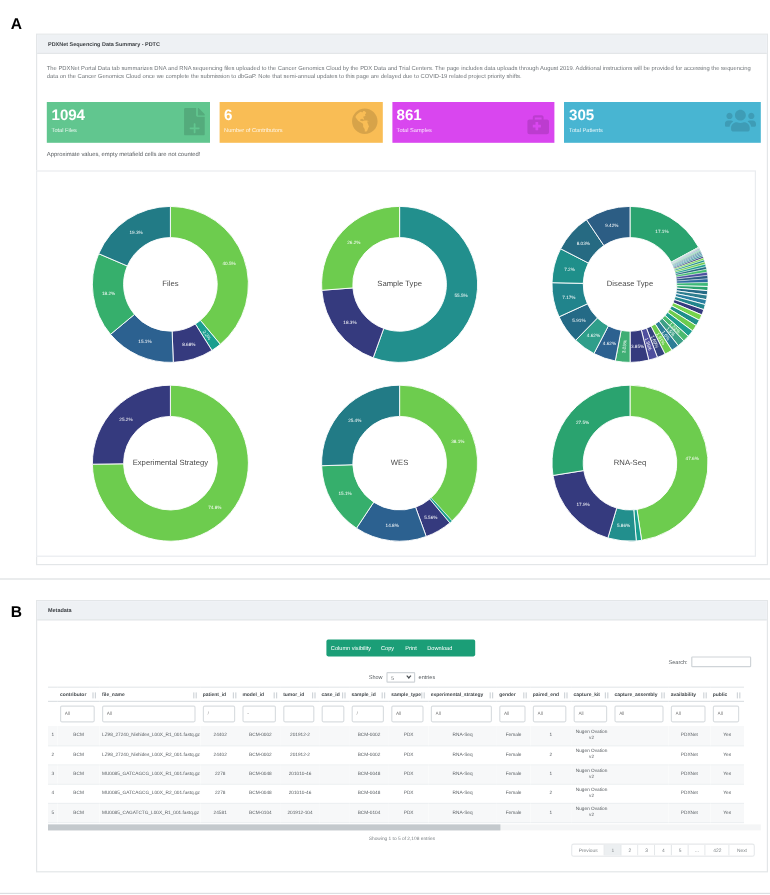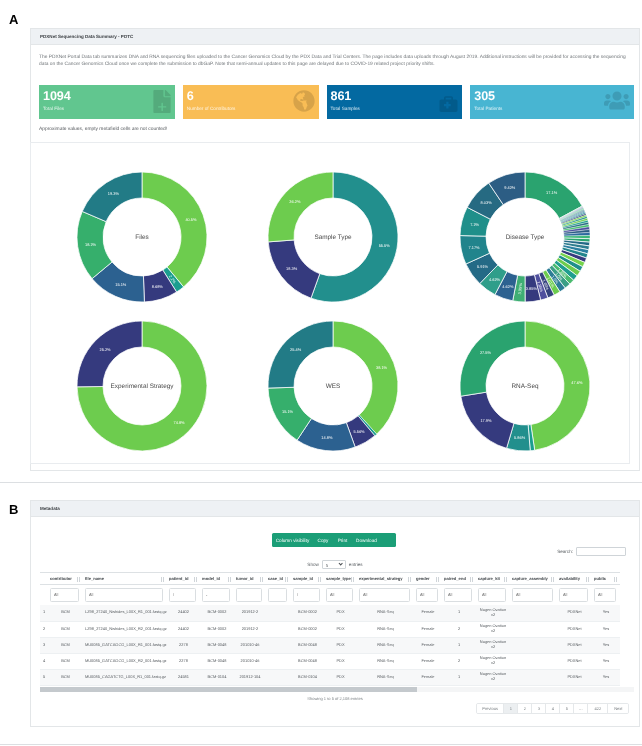--- a/index.html
+++ b/index.html
@@ -143,21 +143,21 @@
       </div>
       <div class="stat" style="background: rgb(249, 189, 85);">
         <div class="num">6</div>
         <div class="lbl">Number of Contributors</div>
         <div class="ic globe-icon">
           <svg width="22" height="22" viewBox="0 0 496 512">
             <path fill="#000" d="M248 8C111.03 8 0 119.03 0 256s111.03 248 248 248 248-111.03 248-248S384.97 8 248 8zm82.29 357.6c-3.9 3.88-7.99 7.95-11.31 11.28-2.99 3-5.1 6.7-6.17 10.71-1.51 5.66-2.73 11.38-4.77 16.87l-17.39 46.85c-13.76 3-28 4.69-42.65 4.69v-27.38c1.69-12.62-7.64-36.26-22.63-51.25-6-6-9.37-14.14-9.37-22.63v-32.01c0-11.64-6.27-22.34-16.46-27.97-14.37-7.95-34.81-19.06-48.81-26.11-11.48-5.78-22.1-13.14-31.65-21.75l-.8-.72a114.792 114.792 0 0 1-18.06-20.74c-9.38-13.77-24.66-36.42-34.59-51.14 20.47-45.5 57.36-82.04 103.2-101.89l24.01 12.01C203.48 89.74 216 82.01 216 70.11v-11.3c7.99-1.29 16.12-2.11 24.39-2.42l28.3 28.3c6.25 6.25 6.25 16.38 0 22.63L264 112l-10.34 10.34c-3.12 3.12-3.12 8.19 0 11.31l4.69 4.69c3.12 3.12 3.12 8.19 0 11.31l-8 8a8.008 8.008 0 0 1-5.66 2.34h-8.99c-2.08 0-4.08.81-5.58 2.27l-9.92 9.65a8.018 8.018 0 0 0-1.58 9.31l15.59 31.19c2.66 5.32-1.21 11.58-7.15 11.58h-5.64c-1.93 0-3.79-.7-5.24-1.96l-9.28-8.06a16.017 16.017 0 0 0-15.55-3.1l-31.17 10.39a11.95 11.95 0 0 0-8.17 11.34c0 4.53 2.56 8.66 6.61 10.69l11.08 5.54c9.41 4.71 19.79 7.16 30.31 7.16s20.9-2.45 30.31-7.16l5.13-2.56c4.44-2.22 9.37-3.37 14.34-3.37h36.81c10.2 0 20.05 3.74 27.68 10.54l8.54 7.6-32.03-.01z"></path>
           </svg>
         </div>
       </div>
-      <div class="stat" style="background: #0369a1; text-align: center;">
+      <div class="stat" style="background: #d946ef; text-align: center;">
         <div class="num">861</div>
         <div class="lbl">Total Samples</div>
         <div class="ic briefcase-medical-icon">
           <svg width="23" height="18" viewBox="0 0 512 512">
             <path fill="#000" d="M464 128h-80V80c0-26.5-21.5-48-48-48H176c-26.5 0-48 21.5-48 48v48H48c-26.5 0-48 21.5-48 48v256c0 26.5 21.5 48 48 48h416c26.5 0 48-21.5 48-48V176c0-26.5-21.5-48-48-48zM176 80h160v48H176V80zm144 232c0 4.4-3.6 8-8 8h-56v56c0 4.4-3.6 8-8 8h-48c-4.4 0-8-3.6-8-8v-56h-56c-4.4 0-8-3.6-8-8v-48c0-4.4 3.6-8 8-8h56v-56c0-4.4 3.6-8 8-8h48c4.4 0 8 3.6 8 8v56h56c4.4 0 8 3.6 8 8v48z"></path>
           </svg>
         </div>
       </div>
       <div class="stat" style="background: rgb(72, 181, 210); padding-left: 28px;">
         <div class="num">305</div>

